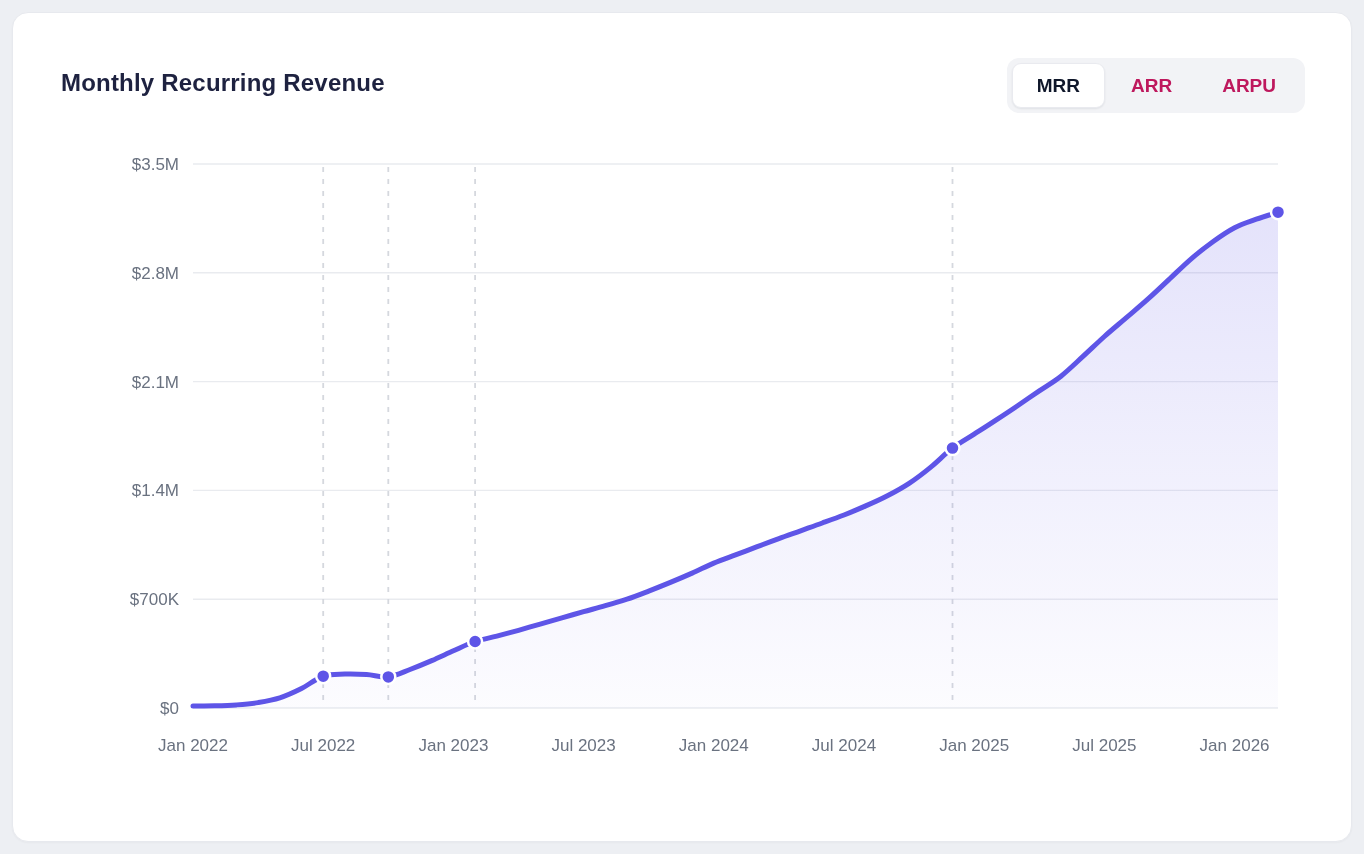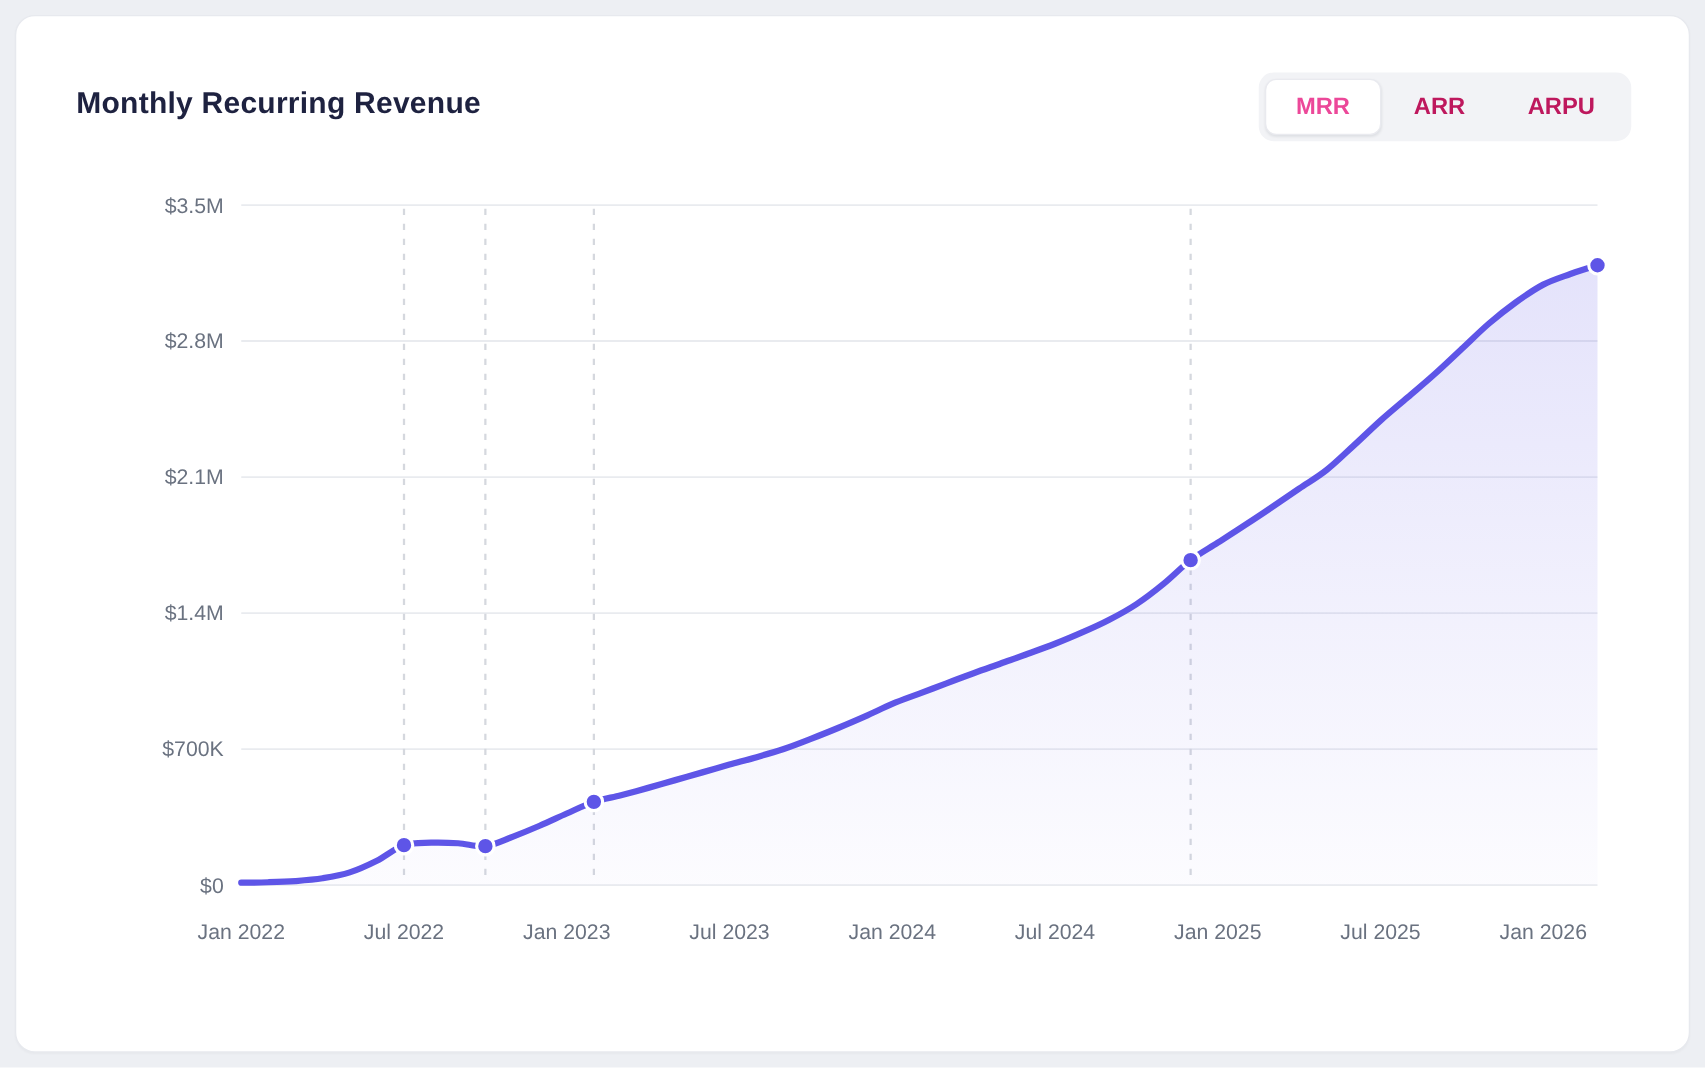--- a/index.html
+++ b/index.html
@@ -23,21 +23,21 @@
     position:absolute; top:45px; right:46px; height:55px;
     display:flex; align-items:stretch; gap:2px;
     background:#f2f3f6; border-radius:12px; padding:5px;
   }
   .tab {
     border:none; background:transparent; cursor:pointer;
     font-family:inherit; font-size:19px; font-weight:600; color:#be185d;
     padding:0 24px; border-radius:9px; display:flex; align-items:center;
   }
   .tab.active {
-    background:#ffffff; color:#ec4899;
+    background:#ffffff; color:#0f172a;
     border:1px solid #e9eaef;
     box-shadow:0 1px 2px rgba(16,24,40,.08);
   }
   .chart-svg { position:absolute; left:0; top:0; }
   svg text {
     font-family:"Liberation Sans","DejaVu Sans",sans-serif;
     font-size:17px; fill:#6a7280;
   }
 </style>
 </head>

